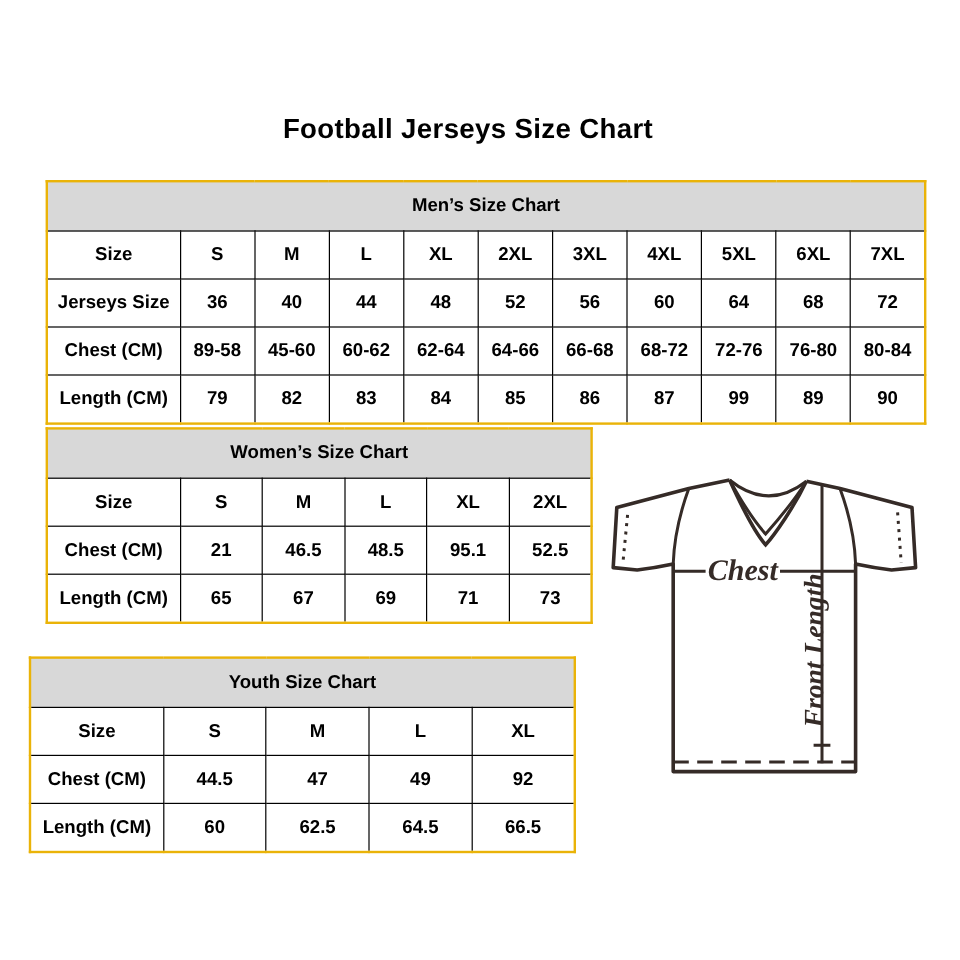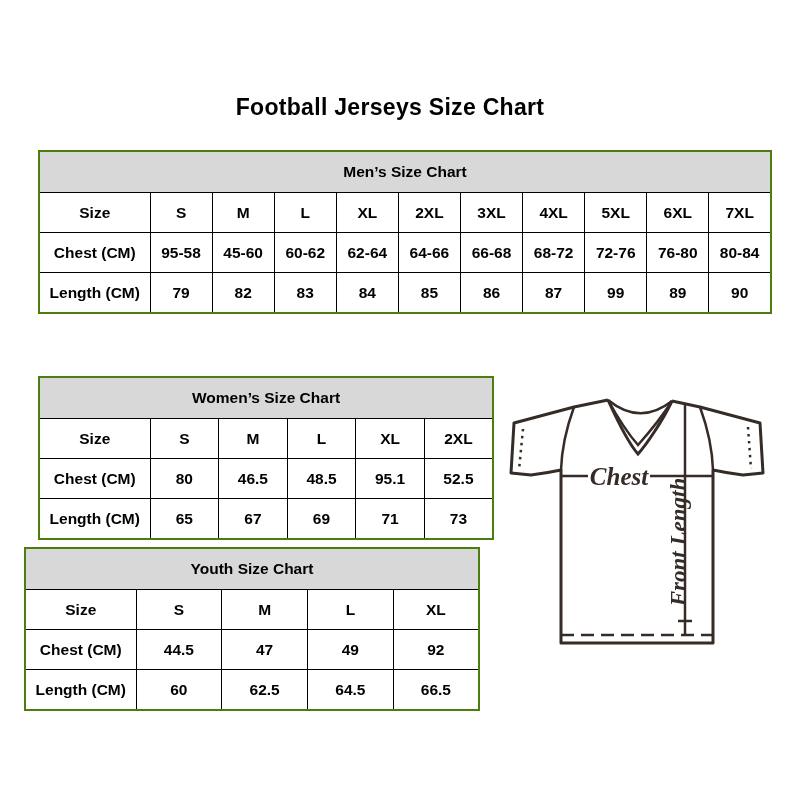--- a/index.html
+++ b/index.html
@@ -6,30 +6,30 @@
   .sheet{
     position:relative;width:800px;height:800px;background:#ffffff;
     font-family:"Liberation Sans",sans-serif;color:#000;overflow:hidden;
   }
   .title{
     position:absolute;left:0;top:94px;width:780px;text-align:center;
     font-size:23px;font-weight:bold;letter-spacing:.3px;color:#000;
   }
   table.size-table{
     position:absolute;border-collapse:collapse;table-layout:fixed;
-    border:2px solid #4d7c0f;background:#fff;
+    border:2px solid #eab308;background:#fff;
   }
   .size-table th,.size-table td{
     border:1.5px solid #000;text-align:center;vertical-align:middle;
     font-weight:bold;color:#000;padding:0;font-size:15.5px;line-height:1.1;
   }
   .chart-header{background:#d8d8d8;font-size:17.5px;height:40px;}
   #mens{left:38px;top:150px;width:732px;}
   #mens tbody td{height:39px;}
-  #womens{left:38px;top:376px;width:454px;}
+  #womens{left:38px;top:356px;width:454px;}
   #womens tbody td{height:39px;}
   #youth{left:24px;top:547px;width:454px;}
   #youth tbody td{height:39px;}
   .jersey-wrap{position:absolute;left:502px;top:392px;width:270px;height:258px;}
   .jersey-wrap svg{display:block;width:100%;height:100%;}
   .jersey-line{stroke:#352b27;fill:none;}
   .jersey-text{
     font-family:"Liberation Serif",serif;font-style:italic;font-weight:bold;
     fill:#352b27;
   }
@@ -68,22 +68,35 @@
         <td>L</td>
         <td>XL</td>
         <td>2XL</td>
         <td>3XL</td>
         <td>4XL</td>
         <td>5XL</td>
         <td>6XL</td>
         <td>7XL</td>
       </tr>
       <tr>
+        <td>Jerseys Size</td>
+        <td>36</td>
+        <td>40</td>
+        <td>44</td>
+        <td>48</td>
+        <td>52</td>
+        <td>56</td>
+        <td>60</td>
+        <td>64</td>
+        <td>68</td>
+        <td>72</td>
+      </tr>
+      <tr>
         <td>Chest (CM)</td>
-        <td>95-58</td>
+        <td>89-58</td>
         <td>45-60</td>
         <td>60-62</td>
         <td>62-64</td>
         <td>64-66</td>
         <td>66-68</td>
         <td>68-72</td>
         <td>72-76</td>
         <td>76-80</td>
         <td>80-84</td>
       </tr>
@@ -121,21 +134,21 @@
       <tr>
         <td>Size</td>
         <td>S</td>
         <td>M</td>
         <td>L</td>
         <td>XL</td>
         <td>2XL</td>
       </tr>
       <tr>
         <td>Chest (CM)</td>
-        <td>80</td>
+        <td>21</td>
         <td>46.5</td>
         <td>48.5</td>
         <td>95.1</td>
         <td>52.5</td>
       </tr>
       <tr>
         <td>Length (CM)</td>
         <td>65</td>
         <td>67</td>
         <td>69</td>

